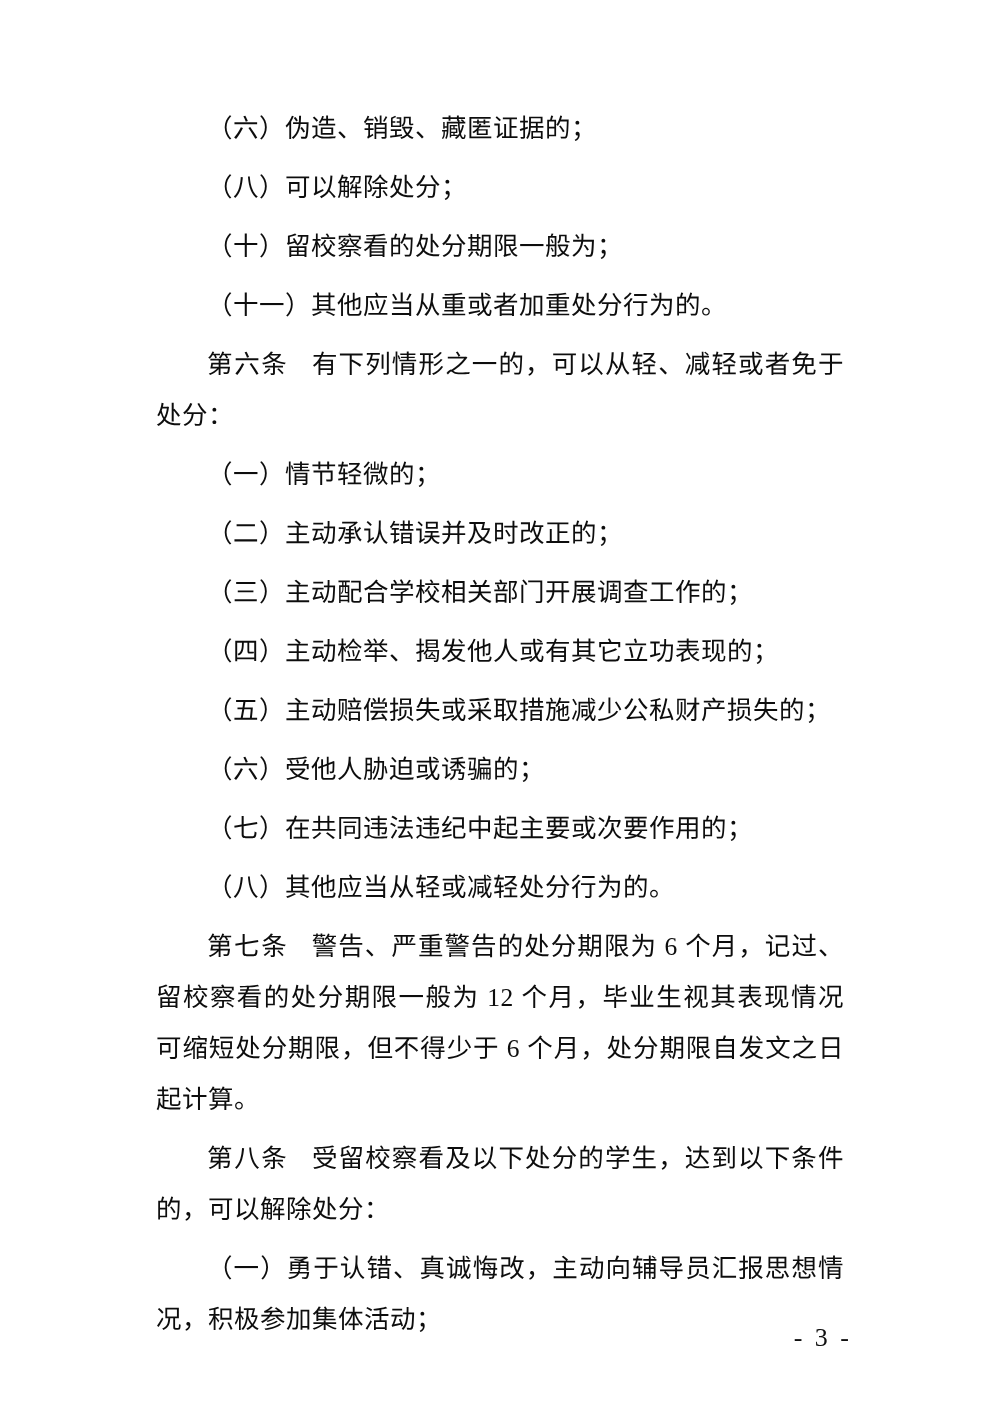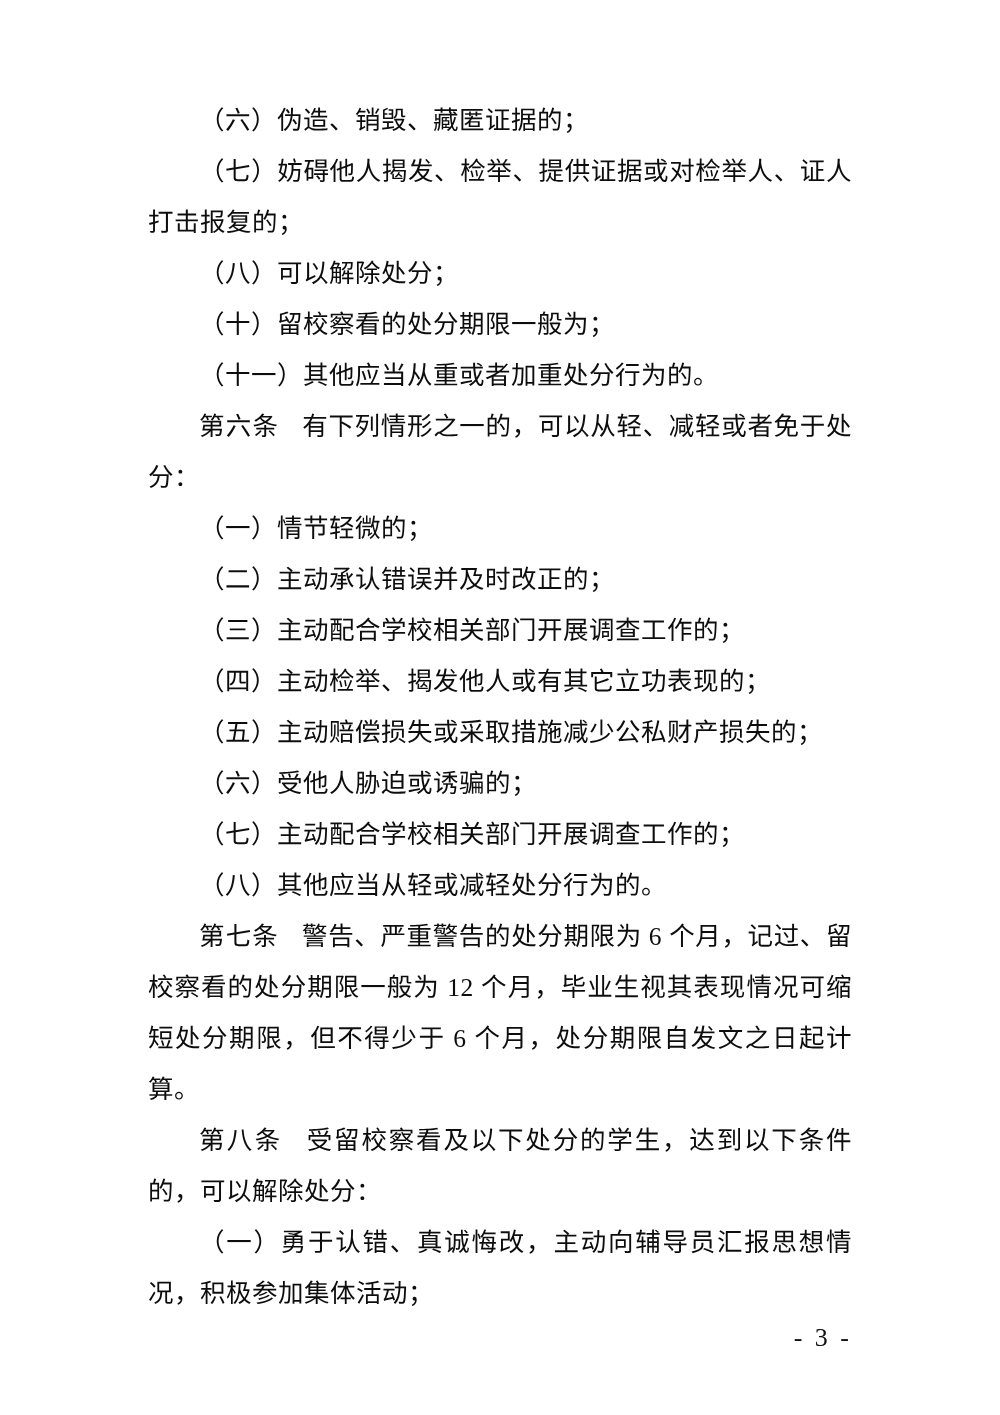--- a/index.html
+++ b/index.html
@@ -24,21 +24,21 @@
     padding: 95px 148px 0 148px;
   }
   .doc-body {
     font-size: 25.5px;
     line-height: 51px;
     letter-spacing: 0.5px;
     text-align: justify;
     text-justify: inter-ideograph;
   }
   .para {
-    margin: 0;
+    margin: 8px;
     text-indent: 2em;
     white-space: normal;
   }
   .article-label {
     font-family: "DejaVu Sans", "Liberation Sans", sans-serif;
     font-weight: normal;
     letter-spacing: 1px;
   }
   .gap-after-label {
     display: inline-block;
@@ -55,21 +55,20 @@
   }
 </style>
 </head>
 <body>
 
 <div class="page">
   <div class="doc-body">
 
     <p class="para">（六）伪造、销毁、藏匿证据的；</p>
 
-    <p class="para">（七）妨碍他人揭发、检举、提供证据或对检举人、证人打击报复的；</p>
 
     <p class="para">（八）可以解除处分；</p>
 
 
     <p class="para">（十）留校察看的处分期限一般为；</p>
 
     <p class="para">（十一）其他应当从重或者加重处分行为的。</p>
 
     <p class="para">
       <span class="article-label">第六条</span><span class="gap-after-label"></span><span>有下列情形之一的，可以从轻、减轻或者免于处分：</span>
@@ -80,21 +79,21 @@
     <p class="para">（二）主动承认错误并及时改正的；</p>
 
     <p class="para">（三）主动配合学校相关部门开展调查工作的；</p>
 
     <p class="para">（四）主动检举、揭发他人或有其它立功表现的；</p>
 
     <p class="para">（五）主动赔偿损失或采取措施减少公私财产损失的；</p>
 
     <p class="para">（六）受他人胁迫或诱骗的；</p>
 
-    <p class="para">（七）主动配合学校相关部门开展调查工作的；</p>
+    <p class="para">（七）在共同违法违纪中起主要或次要作用的；</p>
 
     <p class="para">（八）其他应当从轻或减轻处分行为的。</p>
 
     <p class="para">
       <span class="article-label">第七条</span><span class="gap-after-label"></span><span>警告、严重警告的处分期限为 6 个月，记过、留校察看的处分期限一般为 12 个月，毕业生视其表现情况可缩短处分期限，但不得少于 6 个月，处分期限自发文之日起计算。</span>
     </p>
 
     <p class="para">
       <span class="article-label">第八条</span><span class="gap-after-label"></span><span>受留校察看及以下处分的学生，达到以下条件的，可以解除处分：</span>
     </p>

